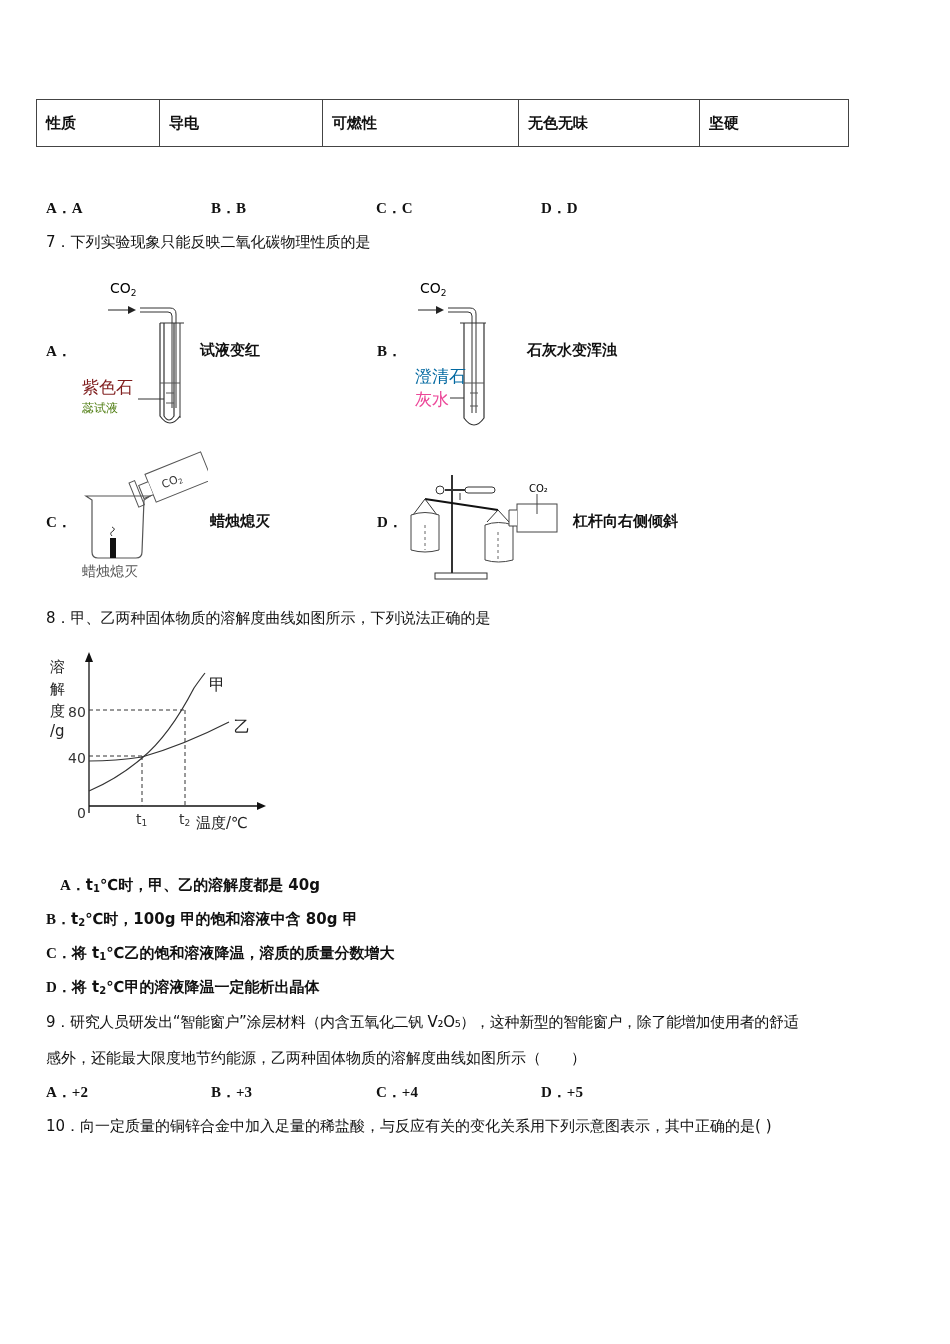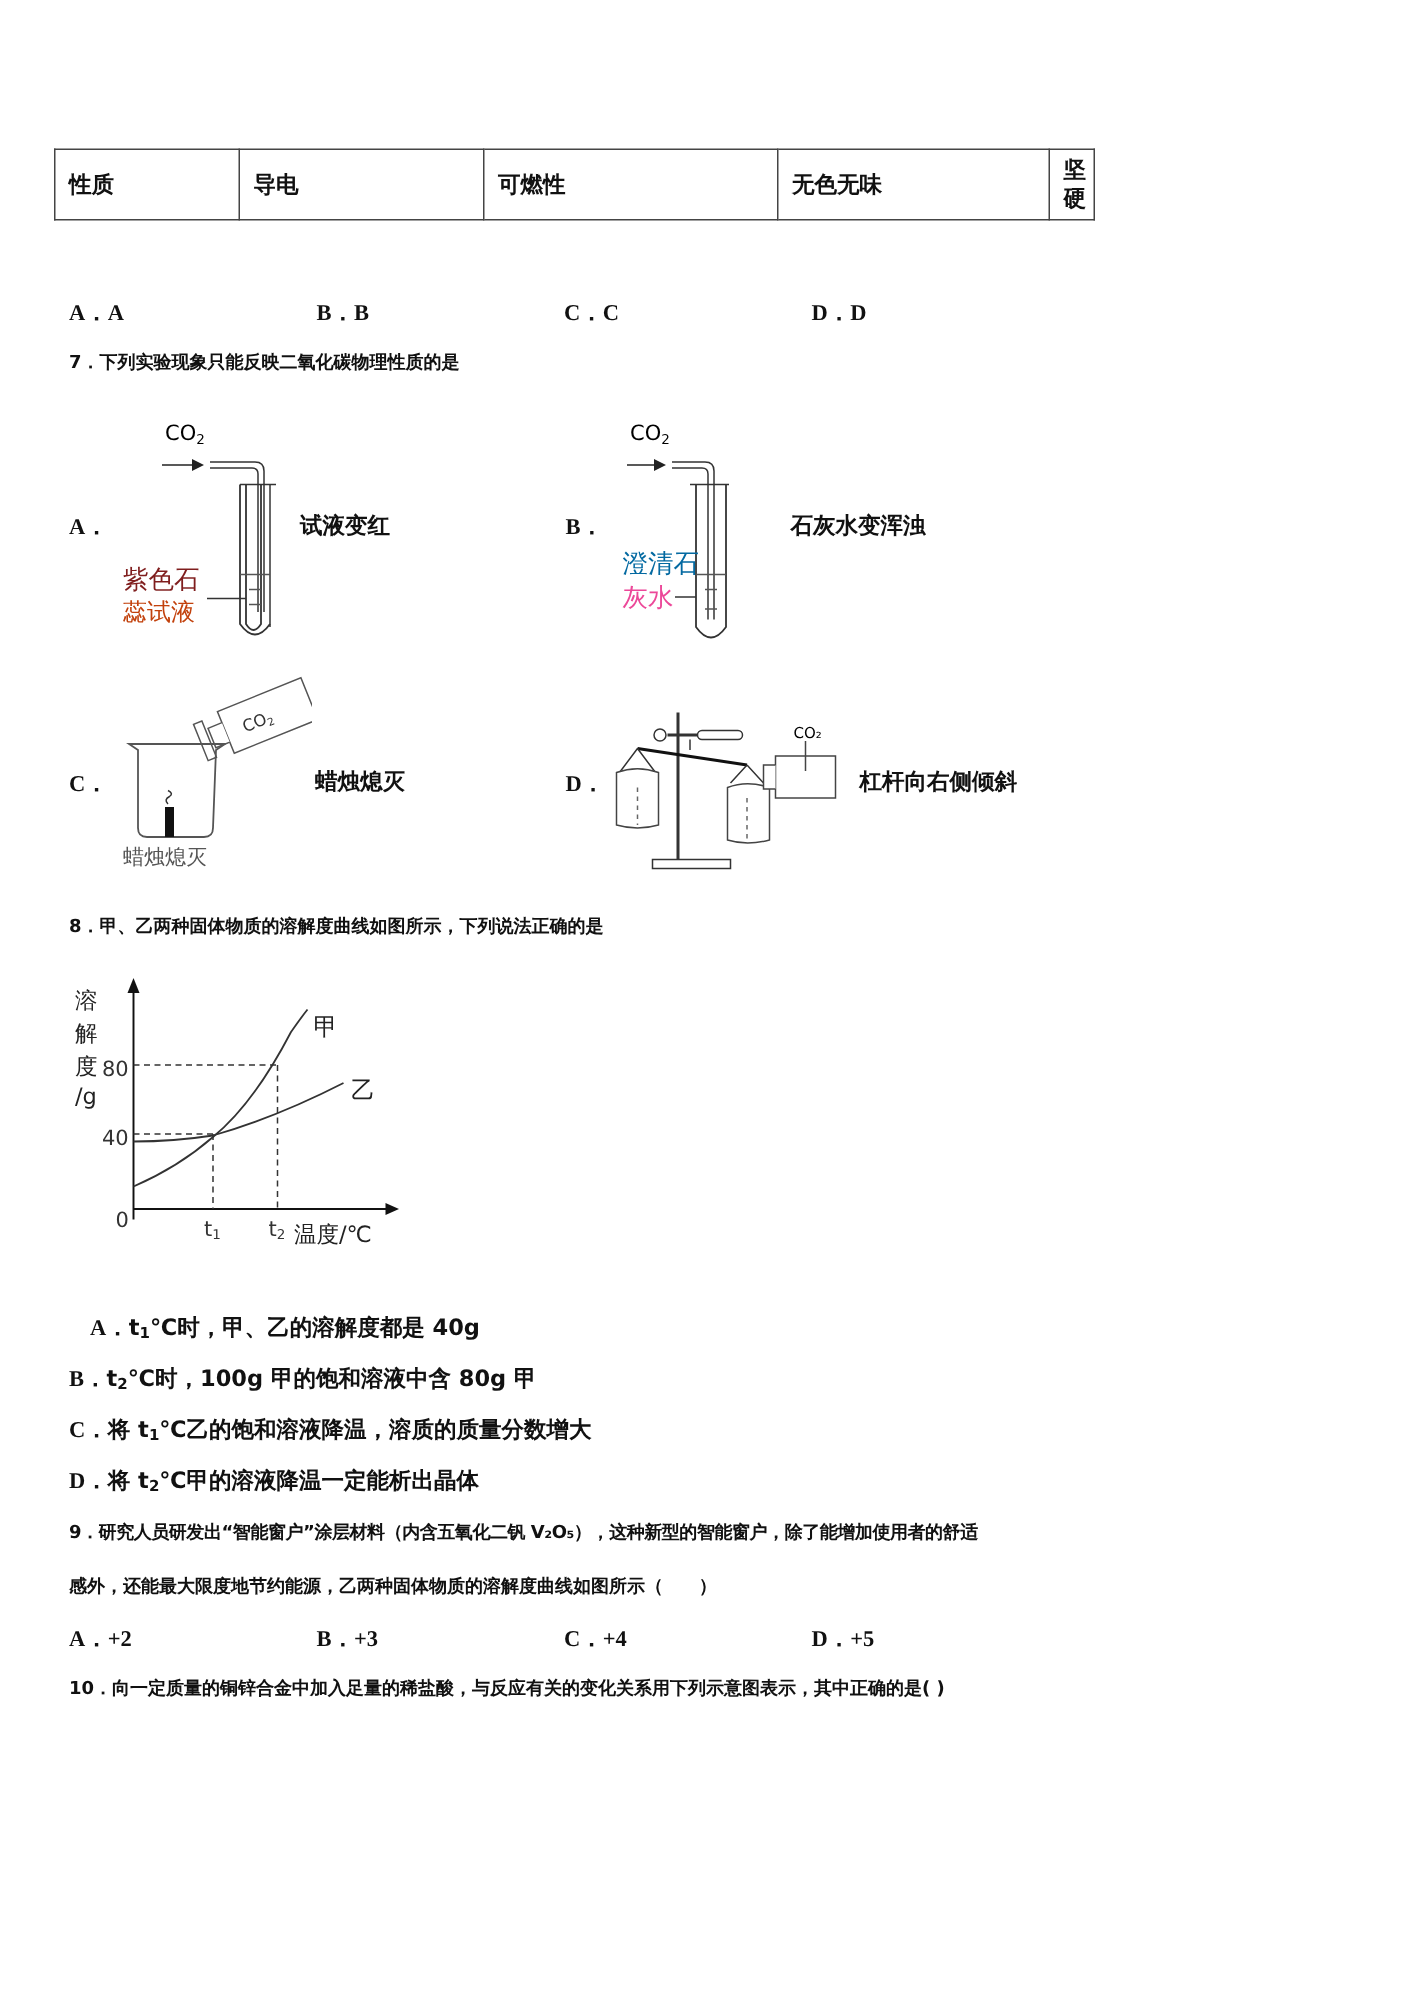--- a/index.html
+++ b/index.html
@@ -1,20 +1,20 @@
 <!DOCTYPE html>
 <html><head>
 <meta charset="utf-8">
 <style>
   html, body { margin:0; padding:0; background:#fff; }
   body { width:950px; height:1344px; position:relative; font-family:"DejaVu Sans", sans-serif; color:#111; overflow:hidden; }
   .abs { position:absolute; }
-  .q { font-weight:bold; font-size:12px; white-space:nowrap; }
+  .q { font-weight:normal; font-size:15px; white-space:nowrap; }
   .opt { font-family:"Liberation Serif", serif; font-weight:bold; font-size:15px; }
-  table.props { position:absolute; left:36px; top:99px; width:694px; border-collapse:collapse; border:1.5px solid #333; }
+  table.props { position:absolute; left:36px; top:99px; width:813px; border-collapse:collapse; border:1.5px solid #333; }
   table.props td { border:1px solid #444; height:46px; padding:0 0 0 9px; font-weight:bold; font-size:15px; vertical-align:middle; }
   .choices span { position:absolute; font-family:Liberation Serif, serif; font-weight:bold; font-size:15px; }
   .fig-label { font-size:15px; font-weight:bold;font-family:Liberation Serif, serif; }
   svg text { font-family:"DejaVu Sans", sans-serif; }
   .sub { font-size:10px; vertical-align:-2px; }
 </style>
 </head>
 <body>
 
 <table class="props">
@@ -48,21 +48,21 @@
   <path d="M86 45 L86 138 Q91 146 96 138 L96 45" fill="none" stroke="#333" stroke-width="1.2"></path>
   <path d="M102 45 L102 140" stroke="#333" fill="none"></path>
   <path d="M82 45 L106 45" stroke="#333"></path>
   <path d="M82 45 L82 138 Q92 152 102 138" fill="none" stroke="#333" stroke-width="1.2"></path>
   <line x1="82" y1="105" x2="102" y2="105" stroke="#555"></line>
   <line x1="88" y1="115" x2="96" y2="115" stroke="#555"></line>
   <line x1="88" y1="125" x2="96" y2="125" stroke="#555"></line>
   <line x1="60" y1="121" x2="86" y2="121" stroke="#333"></line>
 </svg>
 <span class="abs" style="left:82px;top:377px;font-size:17px;color:#7f1d1d;line-height:20px">紫色石</span>
-<span class="abs" style="left:82px;top:398px;font-size:16px;color:#c2410c;line-height:20px">蕊试液</span>
+<span class="abs" style="left:82px;top:398px;font-size:12px;color:#4d7c0f;line-height:20px">蕊试液</span>
 <span class="abs fig-label" style="left:200px;top:341px">试液变红</span>
 
 <span class="abs opt" style="left:377px;top:342px">B．</span>
 <svg class="abs" style="left:410px;top:278px" width="100" height="155">
   <text x="10" y="15" font-size="14" font-family="Liberation Serif, serif">CO<tspan font-size="9" dy="3">2</tspan></text>
   <line x1="8" y1="32" x2="26" y2="32" stroke="#222"></line>
   <polygon points="26,28 34,32 26,36" fill="#222"></polygon>
   <path d="M38 30 L60 30 Q66 30 66 36 L66 135" fill="none" stroke="#333"></path>
   <path d="M38 34 L58 34 Q62 34 62 38 L62 135" fill="none" stroke="#333"></path>
   <path d="M50 45 L76 45" stroke="#333"></path>

